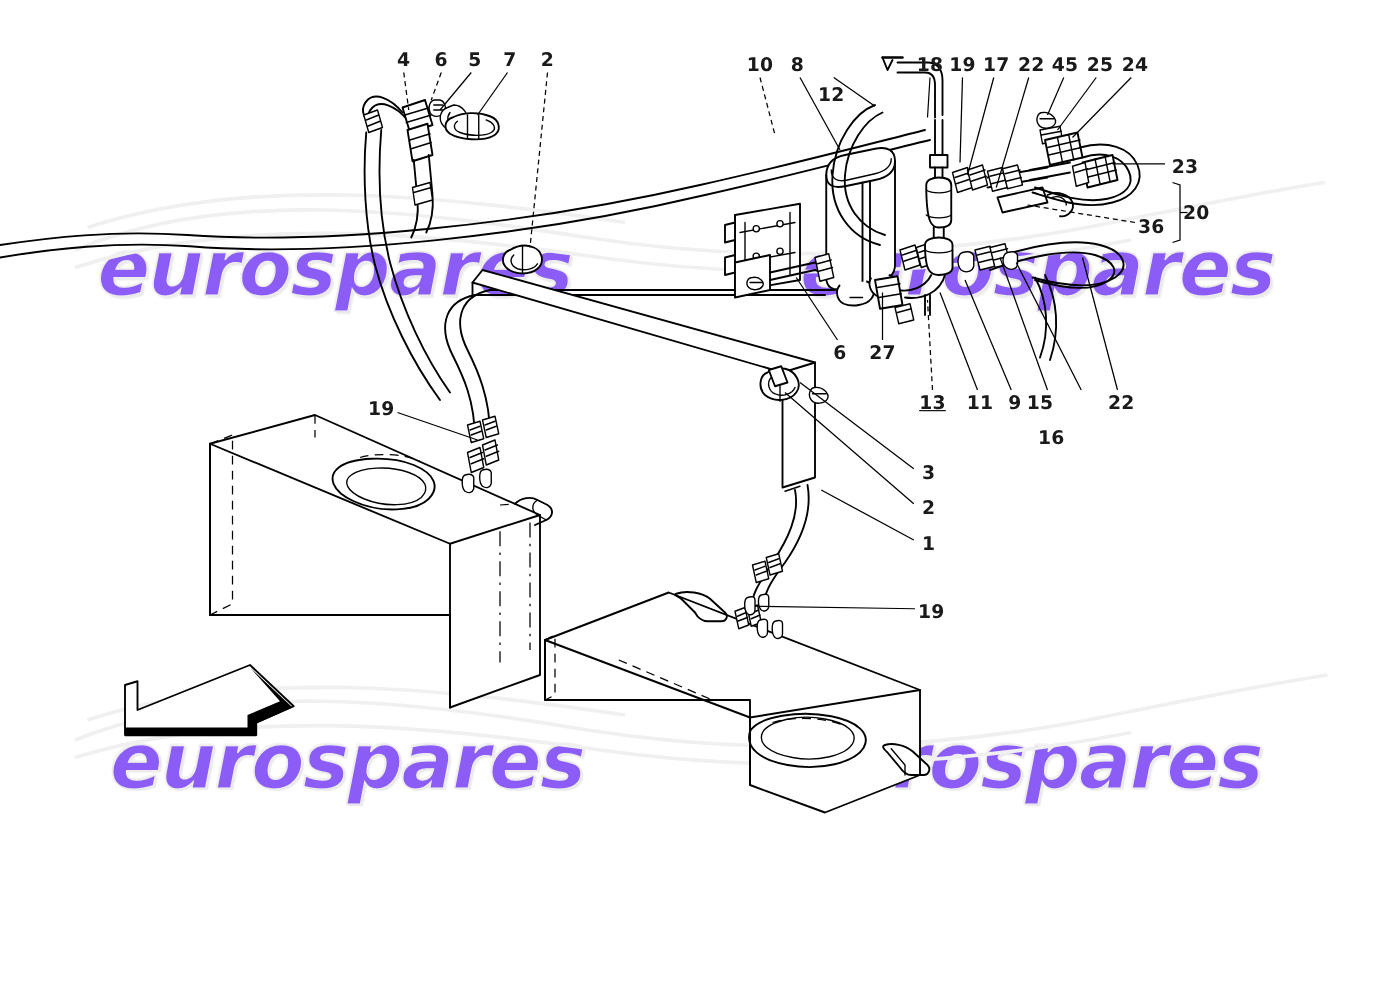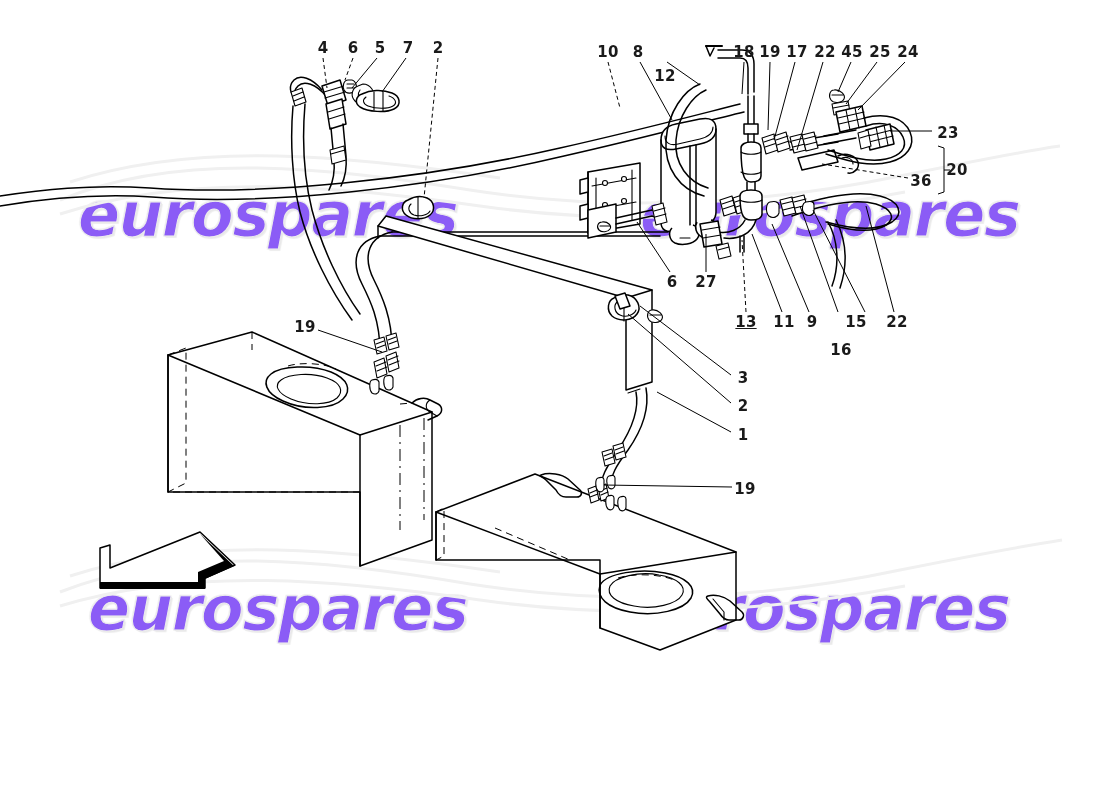--- a/index.html
+++ b/index.html
@@ -410,21 +410,21 @@
   <div class="callout-label" style="left:908px; top:52px;">24</div>
   <div class="callout-label" style="left:948px; top:133px;">23</div>
   <div class="callout-label" style="left:957px; top:170px;">20</div>
   <div class="callout-label" style="left:921px; top:181px;">36</div>
   <div class="callout-label" style="left:672px; top:282px;">6</div>
   <div class="callout-label" style="left:706px; top:282px;">27</div>
   <div class="callout-label" style="left:746px; top:322px;text-decoration:underline;">13</div>
   <div class="callout-label" style="left:784px; top:322px;">11</div>
   <div class="callout-label" style="left:812px; top:322px;">9</div>
   <div class="callout-label" style="left:841px; top:322px;margin-top:28px;">16</div>
-  <div class="callout-label" style="left:856px; top:322px;text-align:center;">15</div>
+  <div class="callout-label" style="left:832px; top:322px;text-align:center;">15</div>
   <div class="callout-label" style="left:897px; top:322px;">22</div>
   <div class="callout-label" style="left:743px; top:378px;">3</div>
   <div class="callout-label" style="left:743px; top:406px;">2</div>
   <div class="callout-label" style="left:743px; top:435px;">1</div>
   <div class="callout-label" style="left:305px; top:327px;">19</div>
   <div class="callout-label" style="left:745px; top:489px;">19</div>
 
 </div>
 
 </body></html>

